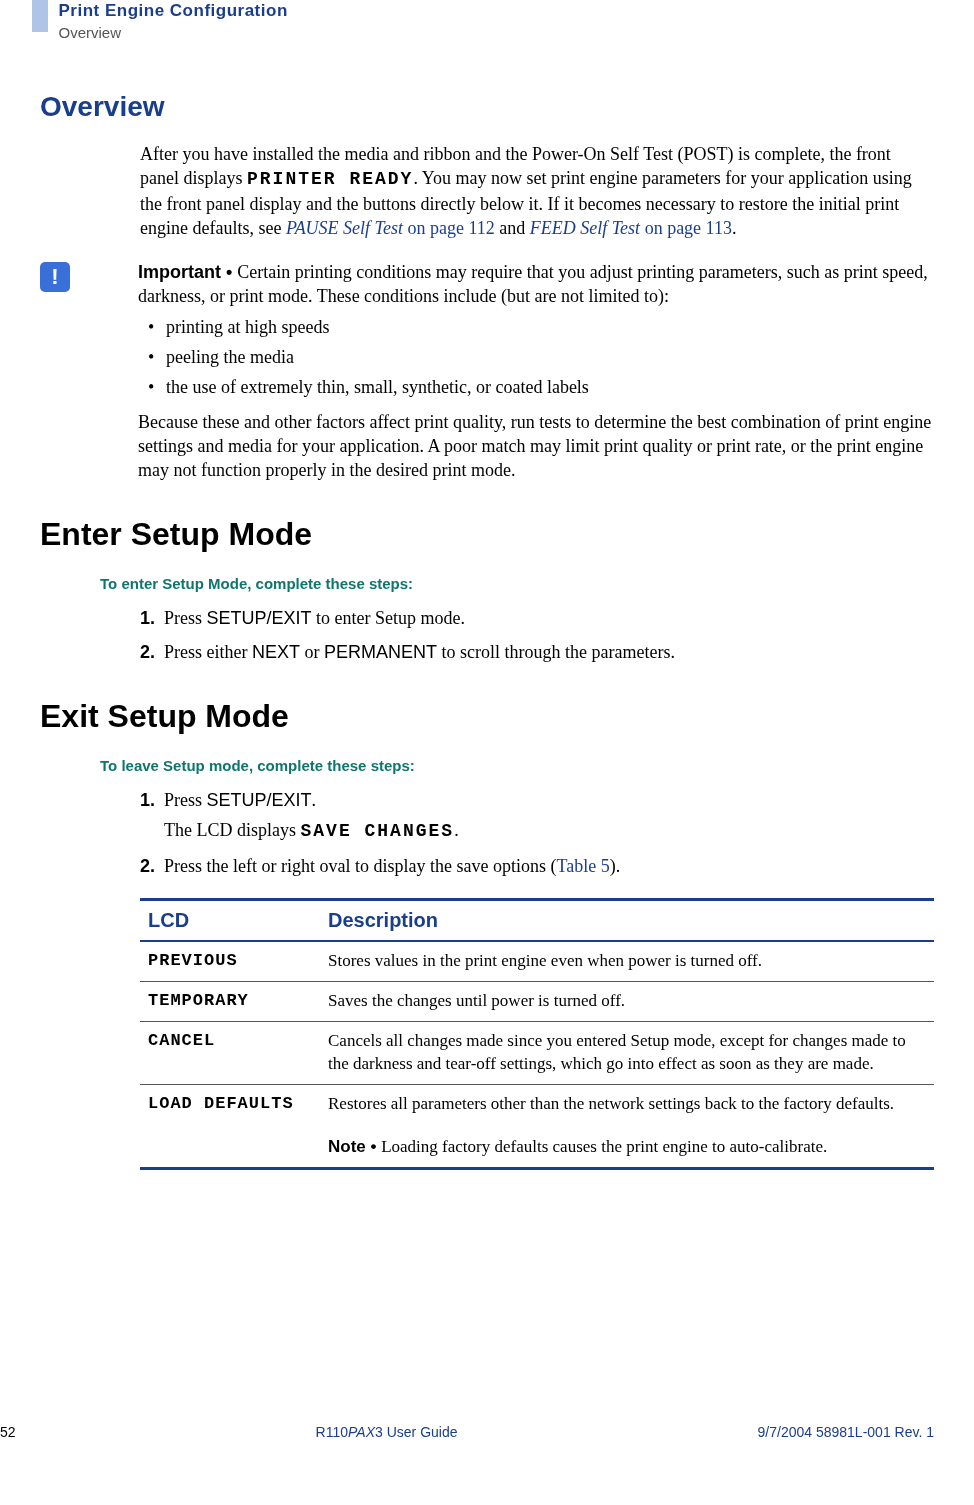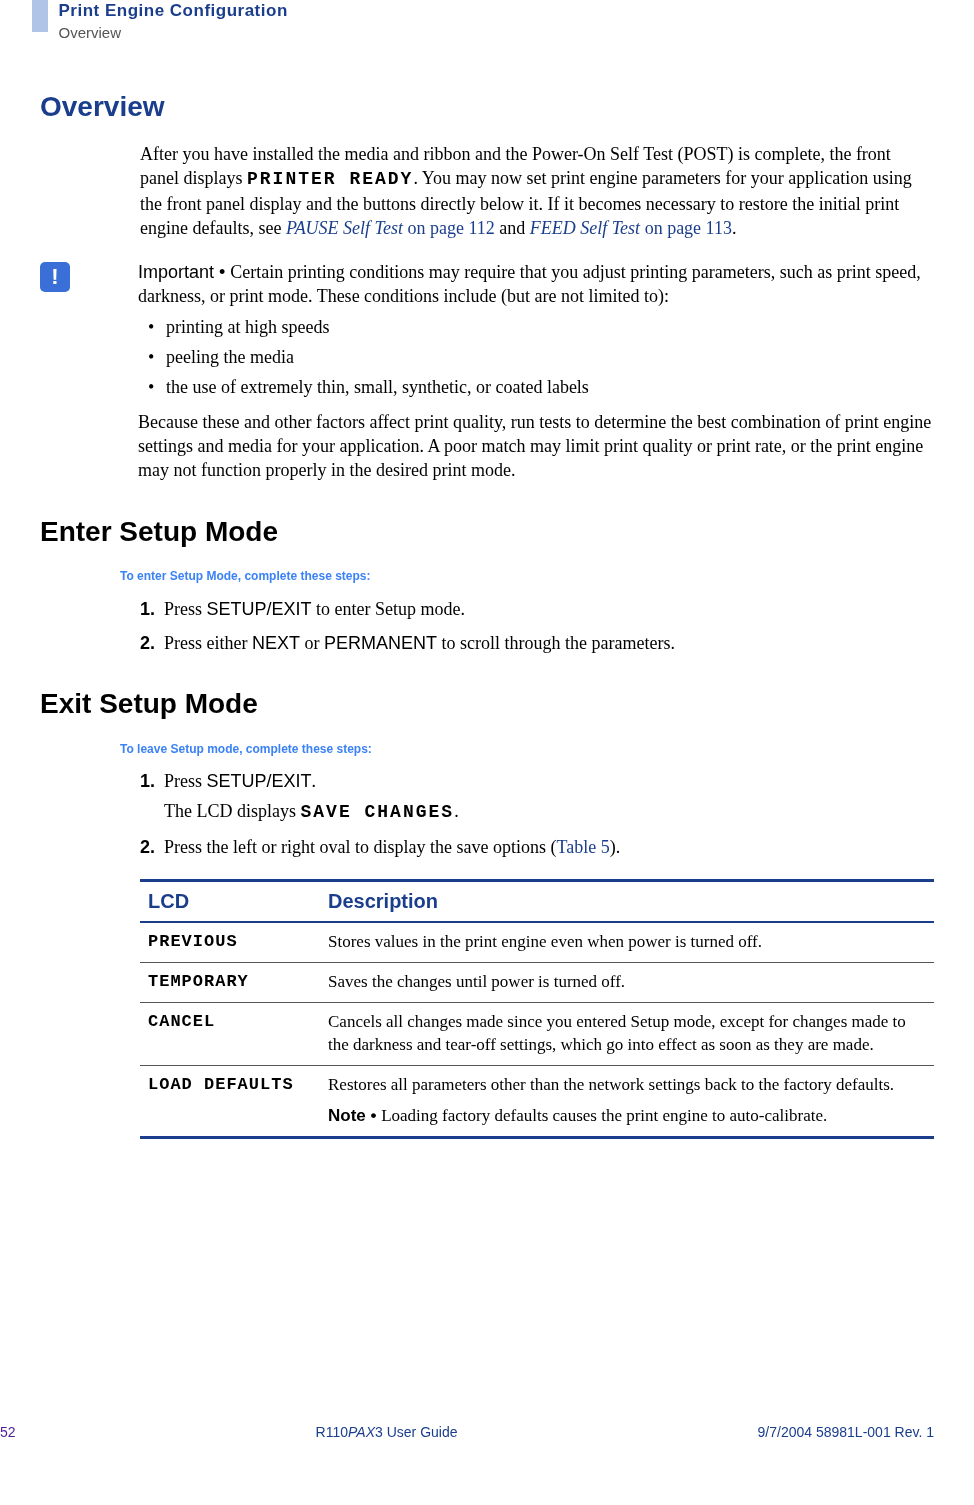--- a/index.html
+++ b/index.html
@@ -87,46 +87,46 @@
     font-size: 22px;
     text-align: center;
     line-height: 30px;
     margin-right: 68px;
     margin-top: 2px;
     flex-shrink: 0;
   }
   .important-content { flex: 1; }
   .important-label {
     font-family: Arial, Helvetica, sans-serif;
-    font-weight: normal;
+    font-weight: bold;
   }
   .bullet-list {
     margin: 6px 0 10px 10px;
   }
   .bullet-list .bi {
     display: flex;
     align-items: flex-start;
     margin-bottom: 6px;
   }
   .bullet-list .dot {
     width: 18px;
     flex-shrink:0;
   }
   h2.section {
     font-family: Arial, Helvetica, sans-serif;
-    font-size: 28px;
+    font-size: 32px;
     font-weight: bold;
     margin: 30px 0 18px 0;
   }
   h3.sub {
-    color: #3b82f6;
-    font-family: Arial, Helvetica, sans-serif;
-    font-size: 12px;
-    font-weight: bold;
-    margin: 0 0 12px 80px;
+    color: #0f766e;
+    font-family: Arial, Helvetica, sans-serif;
+    font-size: 15px;
+    font-weight: bold;
+    margin: 0 0 12px 60px;
   }
   .ol {
     margin-left: 100px;
     margin-bottom: 20px;
   }
   .ol .li {
     display: flex;
     margin-bottom: 10px;
     align-items: flex-start;
   }
@@ -171,35 +171,35 @@
     font-family: "Courier New", Courier, monospace;
     font-weight: bold;
     letter-spacing: 1px;
     white-space: nowrap;
     width: 180px;
   }
   .note-label {
     font-family: Arial, Helvetica, sans-serif;
     font-weight: bold;
   }
-  .desc-sub { margin-top: 8px; }
+  .desc-sub { margin-top: 20px; }
   .footer {
     position: absolute;
     bottom: 8px;
     left: 0;
     right: 40px;
     display: flex;
     justify-content: space-between;
     font-family: Arial, Helvetica, sans-serif;
     font-size: 14px;
     color: #1a3e8c;
     width: 934px;
     padding-left: 0;
   }
-  .footer .pn { color: #4c1d95; }
+  .footer .pn { color: #000000; }
   .footer .mid { font-style: normal; }
   .footer .mid .ital { font-style: italic; }
   .ref { color:#1a3e8c;text-align:center; }
 </style>
 </head>
 <body>
 
 <div class="page">
 
   <div class="top-header">

